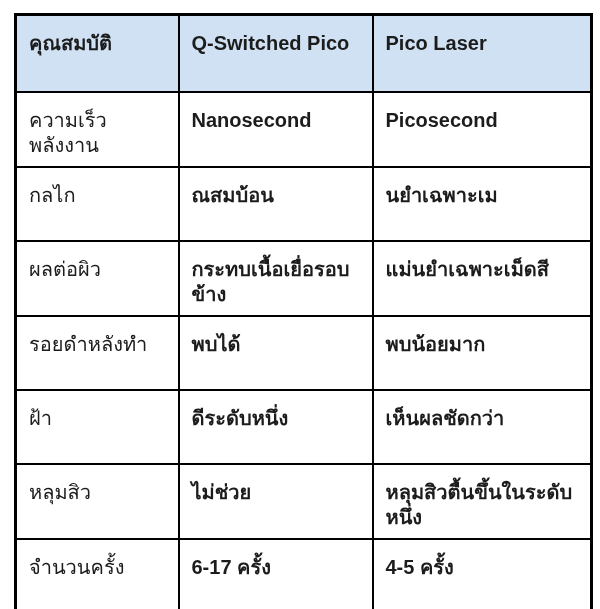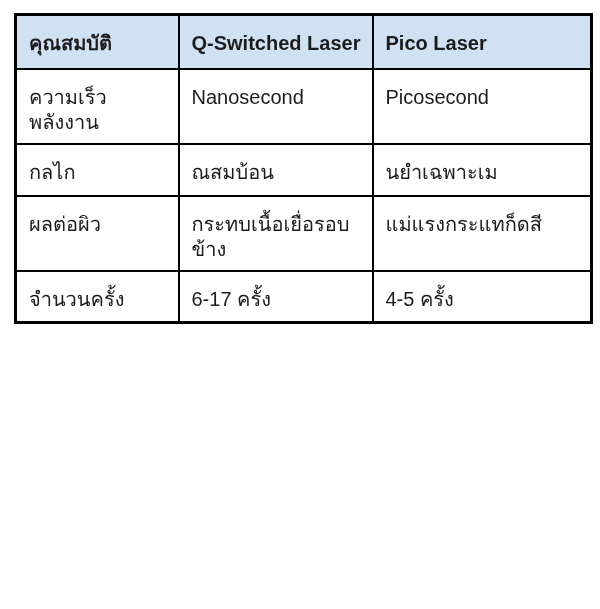--- a/index.html
+++ b/index.html
@@ -39,66 +39,81 @@
   table.cmp th,
   table.cmp td {
     border: 2px solid var(--border-color);
     vertical-align: top;
     padding: 15px 6px 8px 12px;
     font-size: 20px;
     line-height: 1.25;
     overflow: hidden;
     text-align: left;
   }
-  tr.hdr { height: 54px; }
-  tr.row { height: 52px; }
+  tr.hdr { height: 77px; }
+  tr.row { height: 74px; }
   th.hd {
     background: var(--header-bg);
     font-weight: bold;
     font-size: 19px;
   }
   td.feat {
     font-weight: normal;
   }
   td.val {
-    font-weight: normal;
+    font-weight: bold;
   }
 </style>
 </head>
 <body>
 
 <div class="table-wrap">
   <table class="cmp">
     <colgroup>
       <col class="c1">
       <col class="c2">
       <col class="c3">
     </colgroup>
     <thead>
       <tr class="hdr">
         <th class="hd">คุณสมบัติ</th>
-        <th class="hd">Q-Switched Laser</th>
+        <th class="hd">Q-Switched Pico</th>
         <th class="hd">Pico Laser</th>
       </tr>
     </thead>
     <tbody>
       <tr class="row">
         <td class="feat">ความเร็วพลังงาน</td>
         <td class="val">Nanosecond</td>
         <td class="val">Picosecond</td>
       </tr>
       <tr class="row">
         <td class="feat">กลไก</td>
         <td class="val">ณสมบ้อน</td>
         <td class="val">นยำเฉพาะเม</td>
       </tr>
       <tr class="row">
         <td class="feat">ผลต่อผิว</td>
         <td class="val">กระทบเนื้อเยื่อรอบข้าง</td>
-        <td class="val">แม่แรงกระแทก็ดสี</td>
+        <td class="val">แม่นยำเฉพาะเม็ดสี</td>
+      </tr>
+      <tr class="row">
+        <td class="feat">รอยดำหลังทำ</td>
+        <td class="val">พบได้</td>
+        <td class="val">พบน้อยมาก</td>
+      </tr>
+      <tr class="row">
+        <td class="feat">ฝ้า</td>
+        <td class="val">ดีระดับหนึ่ง</td>
+        <td class="val">เห็นผลชัดกว่า</td>
+      </tr>
+      <tr class="row">
+        <td class="feat">หลุมสิว</td>
+        <td class="val">ไม่ช่วย</td>
+        <td class="val">หลุมสิวตื้นขึ้นในระดับหนึ่ง</td>
       </tr>
       <tr class="row">
         <td class="feat">จำนวนครั้ง</td>
         <td class="val">6-17 ครั้ง</td>
         <td class="val">4-5 ครั้ง</td>
       </tr>
     </tbody>
   </table>
 </div>
 

